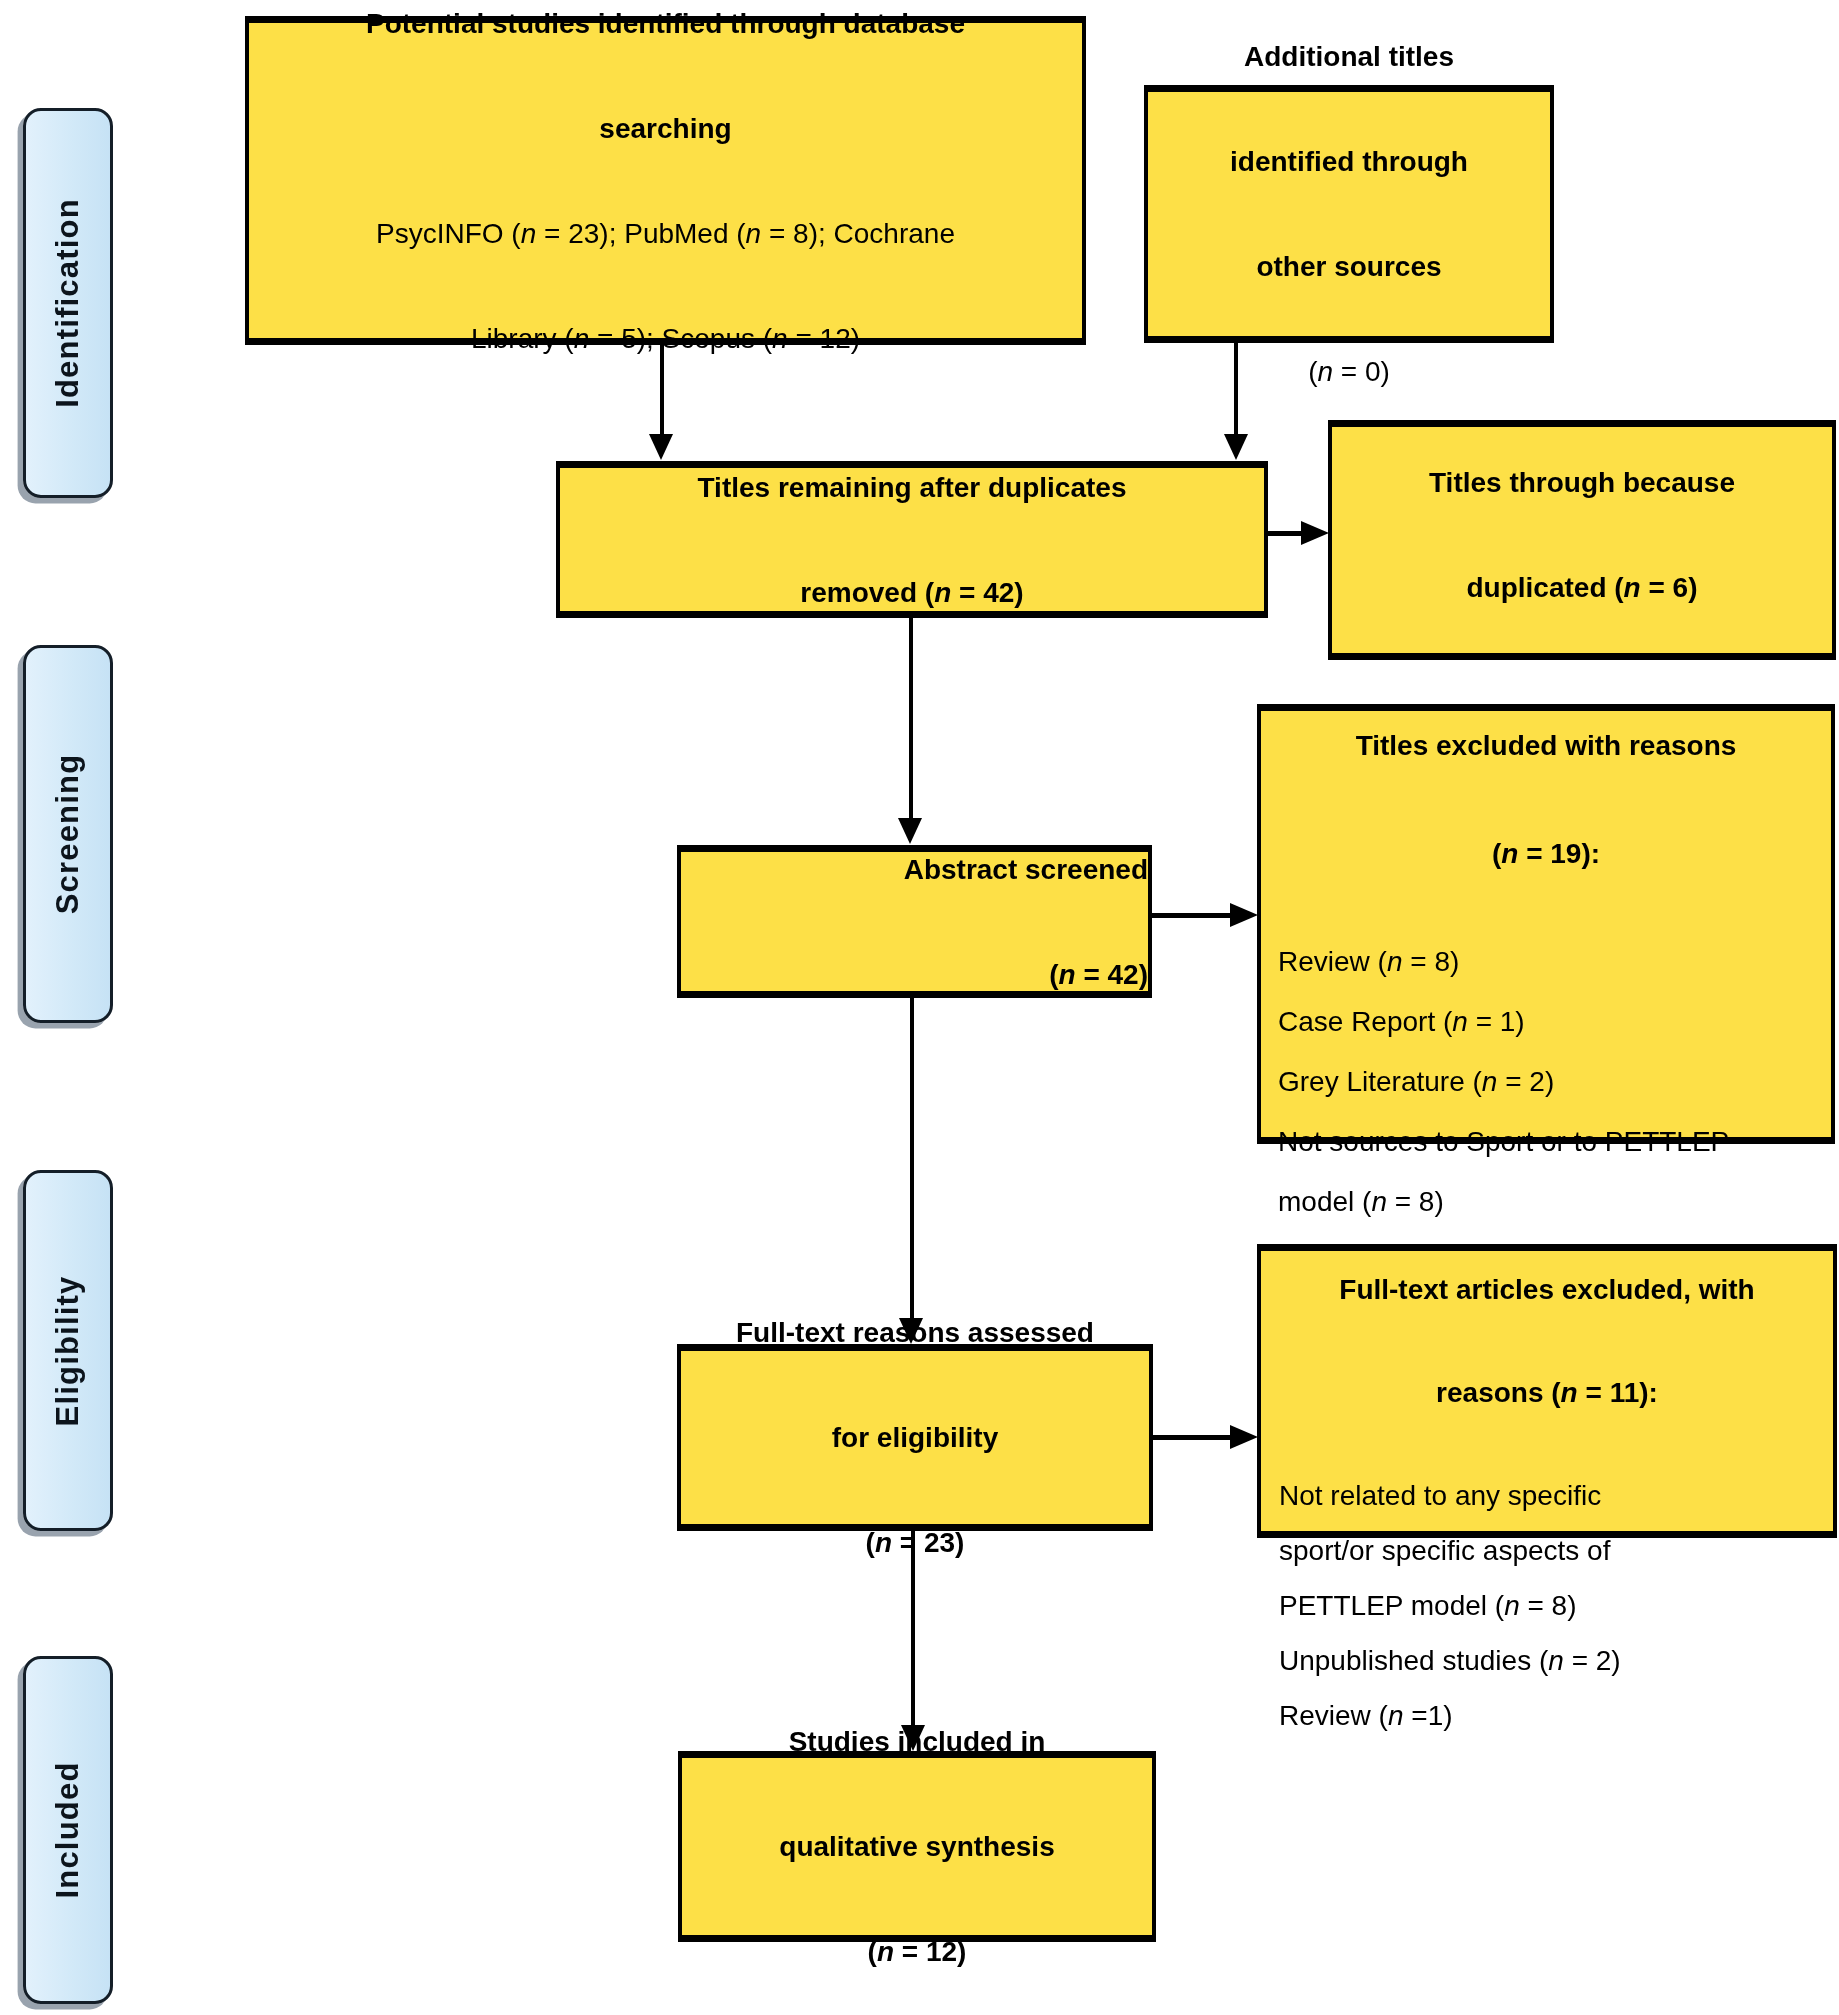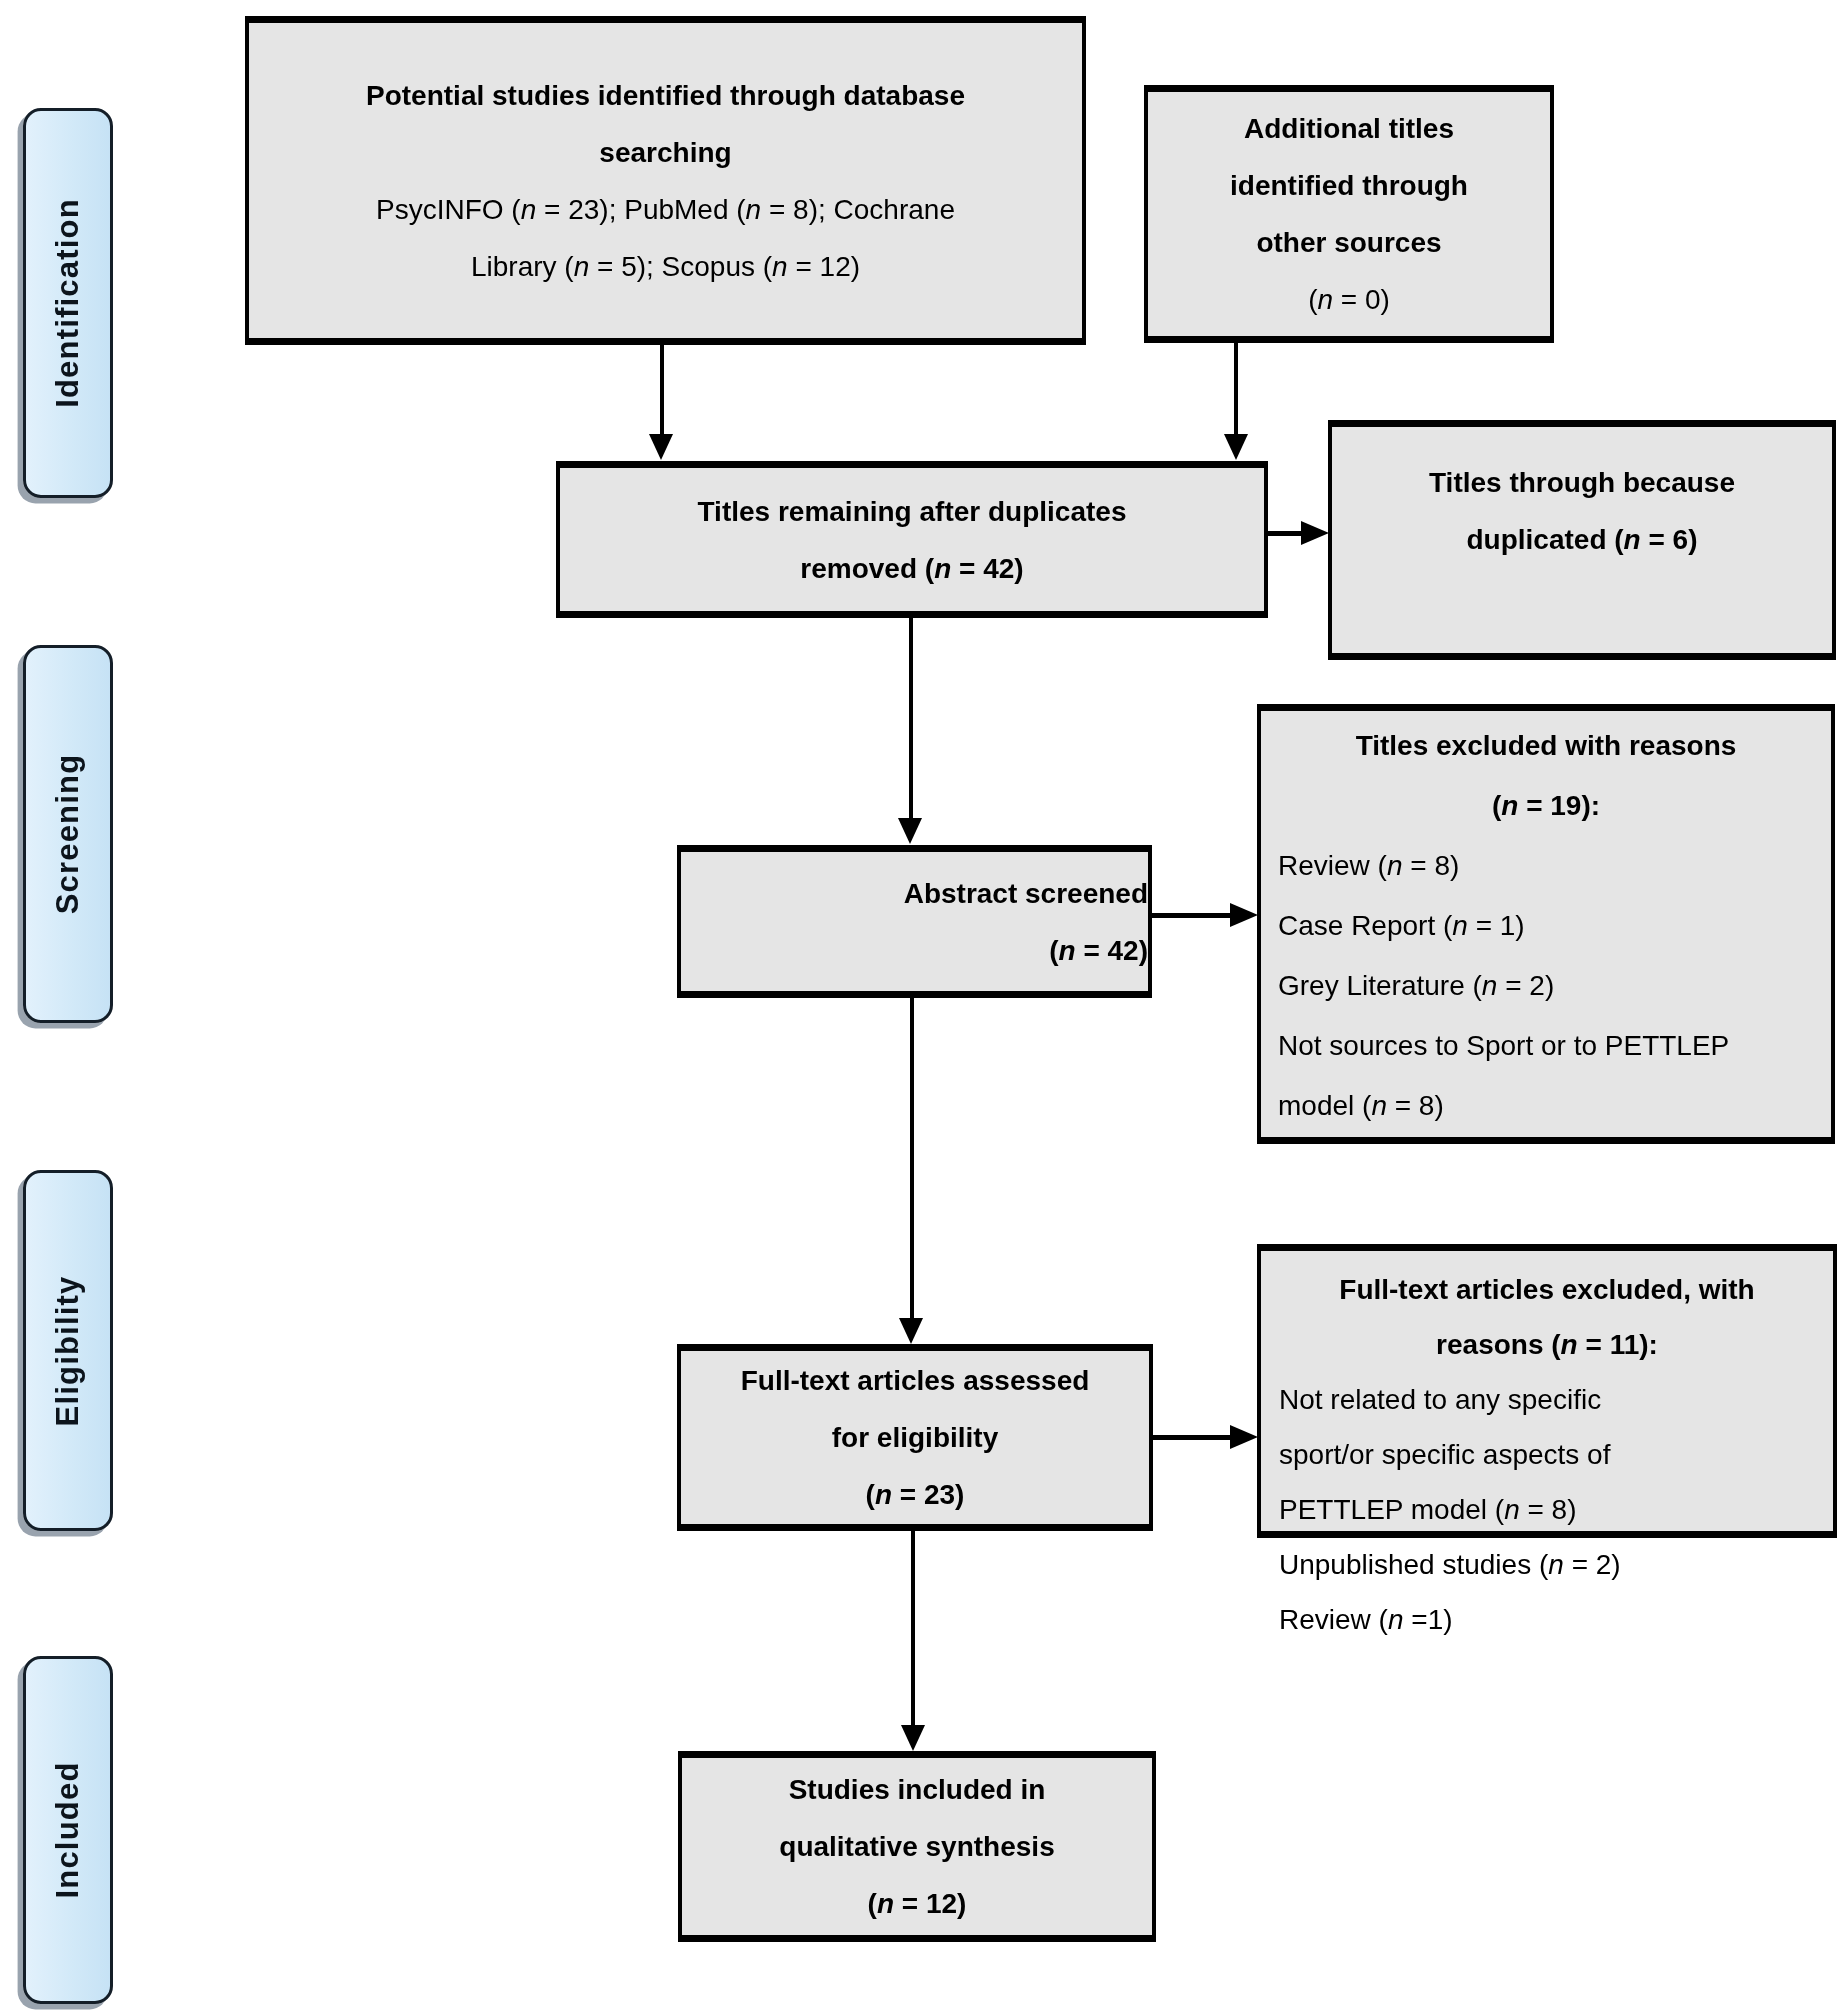--- a/index.html
+++ b/index.html
@@ -17,24 +17,24 @@
     box-shadow:-5.4px 5.4px 0 0 #99a3ae;
   }
   .ribbon-label{
     position:absolute;top:50%;left:50%;
     transform:translate(-50%,-50%) rotate(-90deg);
     white-space:nowrap;font-weight:bold;font-size:31px;letter-spacing:1.2px;color:#0c141c;
   }
 
   
   .node{
-    position:absolute;box-sizing:border-box;background:#e5e5e5;
+    position:absolute;box-sizing:border-box;background:#fde047;
     border:4.2px solid #000;border-top-width:7.2px;border-bottom-width:7.2px;
     display:flex;flex-direction:column;align-items:center;justify-content:center;
-    text-align:center;font-size:28px;line-height:57px;
+    text-align:center;font-size:28px;line-height:57px;gap:48px;
   }
   .node .b{font-weight:bold;}
   .node .line{width:100%;}
   .node.top-align{justify-content:flex-start;}
   .reason-list{width:100%;text-align:left;}
   .node i{font-style:italic;}
 
   
   .vline{position:absolute;width:3.6px;background:#000;}
   .hline{position:absolute;height:4.8px;background:#000;}
@@ -98,21 +98,21 @@
     <div class="reason-list">
       <div class="line">Review (<i>n</i> = 8)</div>
       <div class="line">Case Report (<i>n</i> = 1)</div>
       <div class="line">Grey Literature (<i>n</i> = 2)</div>
       <div class="line">Not sources to Sport or to PETTLEP</div>
       <div class="line">model (<i>n</i> = 8)</div>
     </div>
   </div>
 
   <div class="node" style="left:677px;top:1344px;width:476px;height:187px;">
-    <div class="line b">Full-text articles assessed</div>
+    <div class="line b">Full-text reasons assessed</div>
     <div class="line b">for eligibility</div>
     <div class="line b">(<i>n</i> = 23)</div>
   </div>
 
   <div class="node top-align" style="left:1257px;top:1244px;width:580px;height:294px;padding:10.8px 18px;font-size:28px;line-height:55px;">
     <div class="line b">Full-text articles excluded, with</div>
     <div class="line b">reasons (<i>n</i> = 11):</div>
     <div class="reason-list">
       <div class="line">Not related to any specific</div>
       <div class="line">sport/or specific aspects of</div>

